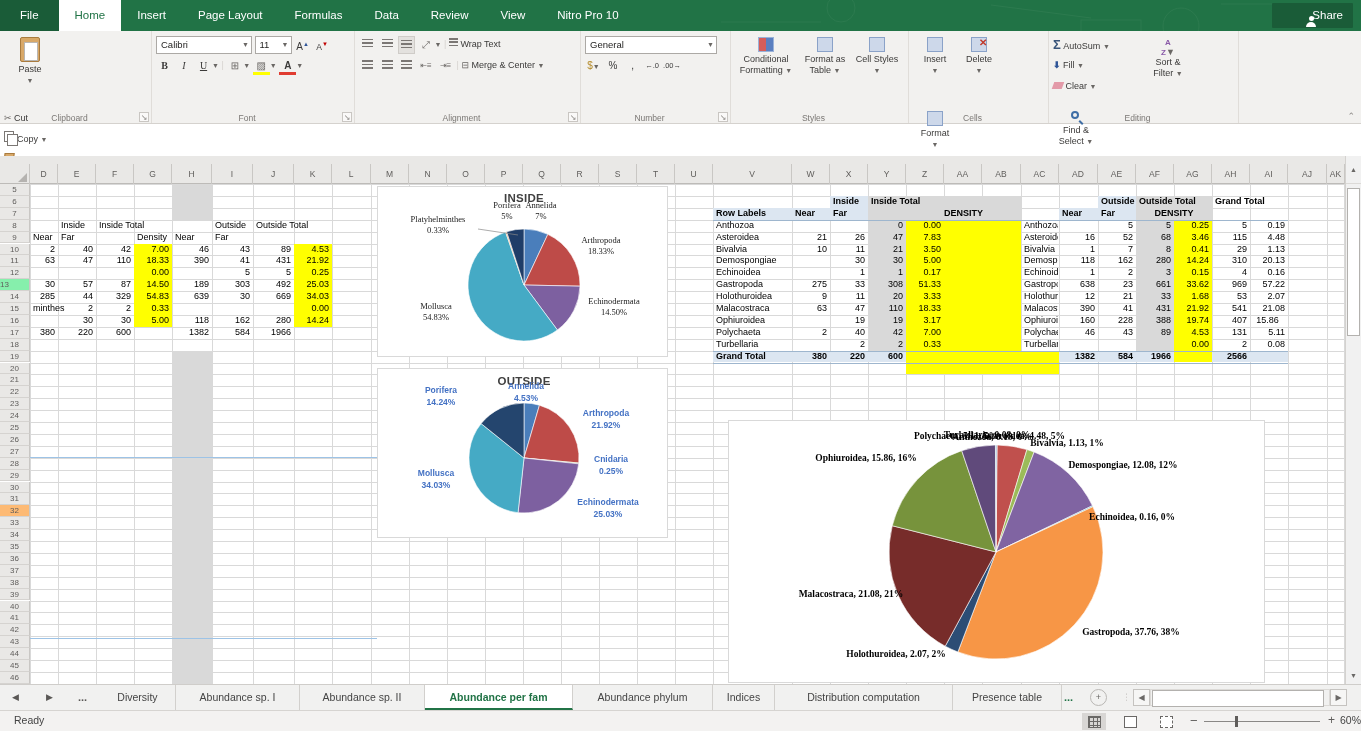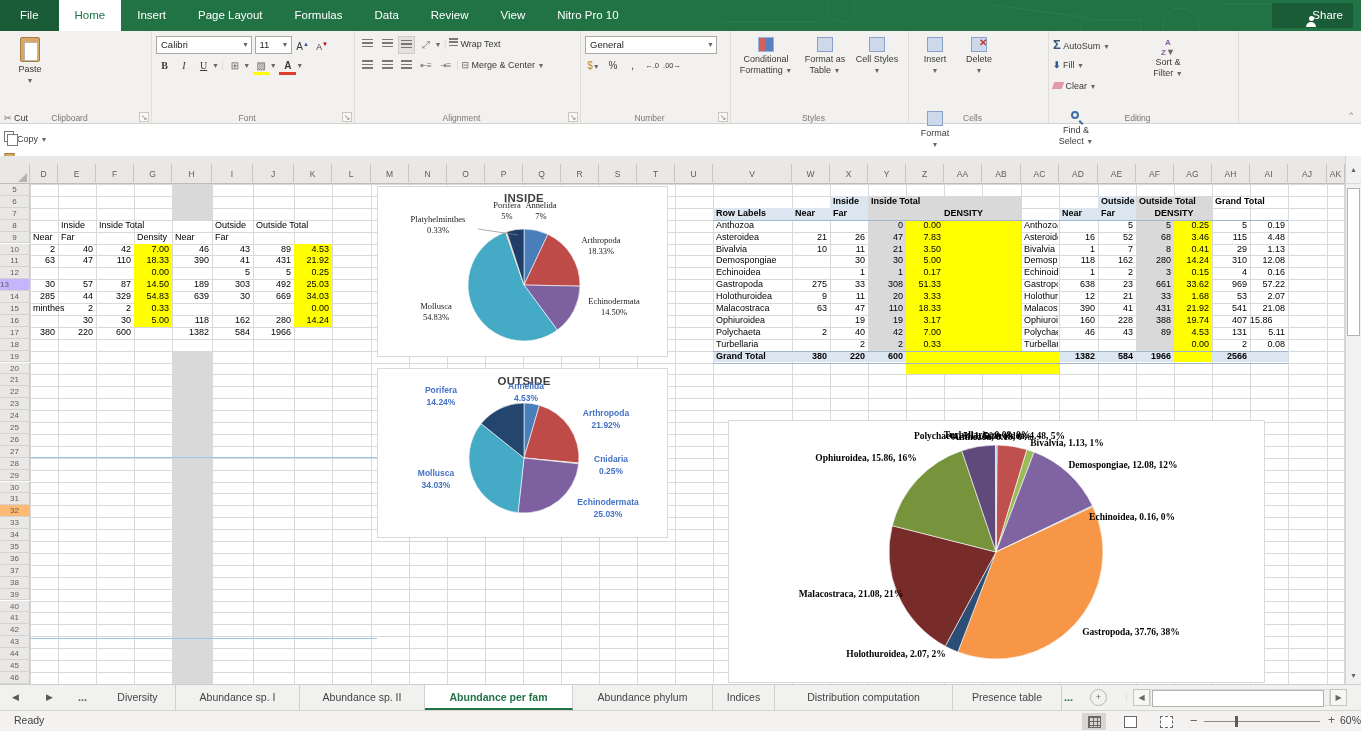--- a/index.html
+++ b/index.html
@@ -378,21 +378,21 @@
       <div class="abs" style="left: 30px; top: 273px; width: 347px; height: 1px; background: rgb(157, 195, 230);"></div>
       <div class="abs" style="left: 30px; top: 454px; width: 347px; height: 1px; background: rgb(157, 195, 230);"></div>
       <div class="abs" style="left: 0px; top: 0px; width: 30px; height: 11.9px; background: rgb(233, 232, 230); border-right: 1px solid rgb(201, 199, 196); border-bottom: 1px solid rgb(213, 211, 208); font-size: 8px; color: rgb(95, 93, 91); text-align: center; line-height: 11.9px;">5</div>
       <div class="abs" style="left: 0px; top: 11.9px; width: 30px; height: 11.9px; background: rgb(233, 232, 230); border-right: 1px solid rgb(201, 199, 196); border-bottom: 1px solid rgb(213, 211, 208); font-size: 8px; color: rgb(95, 93, 91); text-align: center; line-height: 11.9px;">6</div>
       <div class="abs" style="left: 0px; top: 23.8px; width: 30px; height: 11.9px; background: rgb(233, 232, 230); border-right: 1px solid rgb(201, 199, 196); border-bottom: 1px solid rgb(213, 211, 208); font-size: 8px; color: rgb(95, 93, 91); text-align: center; line-height: 11.9px;">7</div>
       <div class="abs" style="left: 0px; top: 35.7px; width: 30px; height: 11.9px; background: rgb(233, 232, 230); border-right: 1px solid rgb(201, 199, 196); border-bottom: 1px solid rgb(213, 211, 208); font-size: 8px; color: rgb(95, 93, 91); text-align: center; line-height: 11.9px;">8</div>
       <div class="abs" style="left: 0px; top: 47.6px; width: 30px; height: 11.9px; background: rgb(233, 232, 230); border-right: 1px solid rgb(201, 199, 196); border-bottom: 1px solid rgb(213, 211, 208); font-size: 8px; color: rgb(95, 93, 91); text-align: center; line-height: 11.9px;">9</div>
       <div class="abs" style="left: 0px; top: 59.5px; width: 30px; height: 11.9px; background: rgb(233, 232, 230); border-right: 1px solid rgb(201, 199, 196); border-bottom: 1px solid rgb(213, 211, 208); font-size: 8px; color: rgb(95, 93, 91); text-align: center; line-height: 11.9px;">10</div>
       <div class="abs" style="left: 0px; top: 71.4px; width: 30px; height: 11.9px; background: rgb(233, 232, 230); border-right: 1px solid rgb(201, 199, 196); border-bottom: 1px solid rgb(213, 211, 208); font-size: 8px; color: rgb(95, 93, 91); text-align: center; line-height: 11.9px;">11</div>
       <div class="abs" style="left: 0px; top: 83.3px; width: 30px; height: 11.9px; background: rgb(233, 232, 230); border-right: 1px solid rgb(201, 199, 196); border-bottom: 1px solid rgb(213, 211, 208); font-size: 8px; color: rgb(95, 93, 91); text-align: center; line-height: 11.9px;">12</div>
-      <div class="abs" style="left: 0px; top: 95.2px; width: 30px; height: 11.9px; background: #c4b5fd; border-right: 1px solid rgb(201, 199, 196); border-bottom: 1px solid rgb(213, 211, 208); font-size: 8px; color: rgb(95, 93, 91); text-align: left; line-height: 11.9px;">13</div>
+      <div class="abs" style="left: 0px; top: 95.2px; width: 30px; height: 11.9px; background: #86efac; border-right: 1px solid rgb(201, 199, 196); border-bottom: 1px solid rgb(213, 211, 208); font-size: 8px; color: rgb(95, 93, 91); text-align: left; line-height: 11.9px;">13</div>
       <div class="abs" style="left: 0px; top: 107.1px; width: 30px; height: 11.9px; background: rgb(233, 232, 230); border-right: 1px solid rgb(201, 199, 196); border-bottom: 1px solid rgb(213, 211, 208); font-size: 8px; color: rgb(95, 93, 91); text-align: center; line-height: 11.9px;">14</div>
       <div class="abs" style="left: 0px; top: 119px; width: 30px; height: 11.9px; background: rgb(233, 232, 230); border-right: 1px solid rgb(201, 199, 196); border-bottom: 1px solid rgb(213, 211, 208); font-size: 8px; color: rgb(95, 93, 91); text-align: center; line-height: 11.9px;">15</div>
       <div class="abs" style="left: 0px; top: 130.9px; width: 30px; height: 11.9px; background: rgb(233, 232, 230); border-right: 1px solid rgb(201, 199, 196); border-bottom: 1px solid rgb(213, 211, 208); font-size: 8px; color: rgb(95, 93, 91); text-align: center; line-height: 11.9px;">16</div>
       <div class="abs" style="left: 0px; top: 142.8px; width: 30px; height: 11.9px; background: rgb(233, 232, 230); border-right: 1px solid rgb(201, 199, 196); border-bottom: 1px solid rgb(213, 211, 208); font-size: 8px; color: rgb(95, 93, 91); text-align: center; line-height: 11.9px;">17</div>
       <div class="abs" style="left: 0px; top: 154.7px; width: 30px; height: 11.9px; background: rgb(233, 232, 230); border-right: 1px solid rgb(201, 199, 196); border-bottom: 1px solid rgb(213, 211, 208); font-size: 8px; color: rgb(95, 93, 91); text-align: center; line-height: 11.9px;">18</div>
       <div class="abs" style="left: 0px; top: 166.6px; width: 30px; height: 11.9px; background: rgb(233, 232, 230); border-right: 1px solid rgb(201, 199, 196); border-bottom: 1px solid rgb(213, 211, 208); font-size: 8px; color: rgb(95, 93, 91); text-align: center; line-height: 11.9px;">19</div>
       <div class="abs" style="left: 0px; top: 178.5px; width: 30px; height: 11.9px; background: rgb(233, 232, 230); border-right: 1px solid rgb(201, 199, 196); border-bottom: 1px solid rgb(213, 211, 208); font-size: 8px; color: rgb(95, 93, 91); text-align: center; line-height: 11.9px;">20</div>
       <div class="abs" style="left: 0px; top: 190.4px; width: 30px; height: 11.9px; background: rgb(233, 232, 230); border-right: 1px solid rgb(201, 199, 196); border-bottom: 1px solid rgb(213, 211, 208); font-size: 8px; color: rgb(95, 93, 91); text-align: center; line-height: 11.9px;">21</div>
       <div class="abs" style="left: 0px; top: 202.3px; width: 30px; height: 11.9px; background: rgb(233, 232, 230); border-right: 1px solid rgb(201, 199, 196); border-bottom: 1px solid rgb(213, 211, 208); font-size: 8px; color: rgb(95, 93, 91); text-align: center; line-height: 11.9px;">22</div>
       <div class="abs" style="left: 0px; top: 214.2px; width: 30px; height: 11.9px; background: rgb(233, 232, 230); border-right: 1px solid rgb(201, 199, 196); border-bottom: 1px solid rgb(213, 211, 208); font-size: 8px; color: rgb(95, 93, 91); text-align: center; line-height: 11.9px;">23</div>
@@ -530,21 +530,21 @@
       <div class="abs cellTxt" style="top: 71.4px; height: 11.9px; line-height: 11.9px; font-weight: 400; left: 716px; width: 75px;">Demospongiae</div>
       <div class="abs cellTxt" style="top: 71.4px; height: 11.9px; line-height: 11.9px; font-weight: 400; left: 1024px; width: 34px;">Demospongiae</div>
       <div class="abs cellTxt" style="top: 71.4px; height: 11.9px; line-height: 11.9px; font-weight: 400; left: 830px; width: 35px; text-align: right;">30</div>
       <div class="abs cellTxt" style="top: 71.4px; height: 11.9px; line-height: 11.9px; font-weight: 400; left: 868px; width: 35px; text-align: right;">30</div>
       <div class="abs cellTxt" style="top: 71.4px; height: 11.9px; line-height: 11.9px; font-weight: 400; left: 906px; width: 35px; text-align: right;">5.00</div>
       <div class="abs cellTxt" style="top: 71.4px; height: 11.9px; line-height: 11.9px; font-weight: 400; left: 1059px; width: 36px; text-align: right;">118</div>
       <div class="abs cellTxt" style="top: 71.4px; height: 11.9px; line-height: 11.9px; font-weight: 400; left: 1098px; width: 35px; text-align: right;">162</div>
       <div class="abs cellTxt" style="top: 71.4px; height: 11.9px; line-height: 11.9px; font-weight: 400; left: 1136px; width: 35px; text-align: right;">280</div>
       <div class="abs cellTxt" style="top: 71.4px; height: 11.9px; line-height: 11.9px; font-weight: 400; left: 1174px; width: 35px; text-align: right;">14.24</div>
       <div class="abs cellTxt" style="top: 71.4px; height: 11.9px; line-height: 11.9px; font-weight: 400; left: 1212px; width: 35px; text-align: right;">310</div>
-      <div class="abs cellTxt" style="top: 71.4px; height: 11.9px; line-height: 11.9px; font-weight: 400; left: 1250px; width: 35px; text-align: right;">12.08</div>
+      <div class="abs cellTxt" style="top: 71.4px; height: 11.9px; line-height: 11.9px; font-weight: 400; left: 1250px; width: 35px; text-align: right;">20.13</div>
       <div class="abs cellTxt" style="top: 83.3px; height: 11.9px; line-height: 11.9px; font-weight: 400; left: 716px; width: 75px;">Echinoidea</div>
       <div class="abs cellTxt" style="top: 83.3px; height: 11.9px; line-height: 11.9px; font-weight: 400; left: 1024px; width: 34px;">Echinoidea</div>
       <div class="abs cellTxt" style="top: 83.3px; height: 11.9px; line-height: 11.9px; font-weight: 400; left: 830px; width: 35px; text-align: right;">1</div>
       <div class="abs cellTxt" style="top: 83.3px; height: 11.9px; line-height: 11.9px; font-weight: 400; left: 868px; width: 35px; text-align: right;">1</div>
       <div class="abs cellTxt" style="top: 83.3px; height: 11.9px; line-height: 11.9px; font-weight: 400; left: 906px; width: 35px; text-align: right;">0.17</div>
       <div class="abs cellTxt" style="top: 83.3px; height: 11.9px; line-height: 11.9px; font-weight: 400; left: 1059px; width: 36px; text-align: right;">1</div>
       <div class="abs cellTxt" style="top: 83.3px; height: 11.9px; line-height: 11.9px; font-weight: 400; left: 1098px; width: 35px; text-align: right;">2</div>
       <div class="abs cellTxt" style="top: 83.3px; height: 11.9px; line-height: 11.9px; font-weight: 400; left: 1136px; width: 35px; text-align: right;">3</div>
       <div class="abs cellTxt" style="top: 83.3px; height: 11.9px; line-height: 11.9px; font-weight: 400; left: 1174px; width: 35px; text-align: right;">0.15</div>
       <div class="abs cellTxt" style="top: 83.3px; height: 11.9px; line-height: 11.9px; font-weight: 400; left: 1212px; width: 35px; text-align: right;">4</div>
@@ -588,21 +588,21 @@
       <div class="abs cellTxt" style="top: 130.9px; height: 11.9px; line-height: 11.9px; font-weight: 400; left: 716px; width: 75px;">Ophiuroidea</div>
       <div class="abs cellTxt" style="top: 130.9px; height: 11.9px; line-height: 11.9px; font-weight: 400; left: 1024px; width: 34px;">Ophiuroidea</div>
       <div class="abs cellTxt" style="top: 130.9px; height: 11.9px; line-height: 11.9px; font-weight: 400; left: 830px; width: 35px; text-align: right;">19</div>
       <div class="abs cellTxt" style="top: 130.9px; height: 11.9px; line-height: 11.9px; font-weight: 400; left: 868px; width: 35px; text-align: right;">19</div>
       <div class="abs cellTxt" style="top: 130.9px; height: 11.9px; line-height: 11.9px; font-weight: 400; left: 906px; width: 35px; text-align: right;">3.17</div>
       <div class="abs cellTxt" style="top: 130.9px; height: 11.9px; line-height: 11.9px; font-weight: 400; left: 1059px; width: 36px; text-align: right;">160</div>
       <div class="abs cellTxt" style="top: 130.9px; height: 11.9px; line-height: 11.9px; font-weight: 400; left: 1098px; width: 35px; text-align: right;">228</div>
       <div class="abs cellTxt" style="top: 130.9px; height: 11.9px; line-height: 11.9px; font-weight: 400; left: 1136px; width: 35px; text-align: right;">388</div>
       <div class="abs cellTxt" style="top: 130.9px; height: 11.9px; line-height: 11.9px; font-weight: 400; left: 1174px; width: 35px; text-align: right;">19.74</div>
       <div class="abs cellTxt" style="top: 130.9px; height: 11.9px; line-height: 11.9px; font-weight: 400; left: 1212px; width: 35px; text-align: right;">407</div>
-      <div class="abs cellTxt" style="top: 130.9px; height: 11.9px; line-height: 11.9px; font-weight: 400; left: 1250px; width: 35px; text-align: left;">15.86</div>
+      <div class="abs cellTxt" style="top: 130.9px; height: 11.9px; line-height: 11.9px; font-weight: 400; left: 1250px; width: 35px; text-align: center;">15.86</div>
       <div class="abs cellTxt" style="top: 142.8px; height: 11.9px; line-height: 11.9px; font-weight: 400; left: 716px; width: 75px;">Polychaeta</div>
       <div class="abs cellTxt" style="top: 142.8px; height: 11.9px; line-height: 11.9px; font-weight: 400; left: 1024px; width: 34px;">Polychaeta</div>
       <div class="abs cellTxt" style="top: 142.8px; height: 11.9px; line-height: 11.9px; font-weight: 400; left: 792px; width: 35px; text-align: right;">2</div>
       <div class="abs cellTxt" style="top: 142.8px; height: 11.9px; line-height: 11.9px; font-weight: 400; left: 830px; width: 35px; text-align: right;">40</div>
       <div class="abs cellTxt" style="top: 142.8px; height: 11.9px; line-height: 11.9px; font-weight: 400; left: 868px; width: 35px; text-align: right;">42</div>
       <div class="abs cellTxt" style="top: 142.8px; height: 11.9px; line-height: 11.9px; font-weight: 400; left: 906px; width: 35px; text-align: right;">7.00</div>
       <div class="abs cellTxt" style="top: 142.8px; height: 11.9px; line-height: 11.9px; font-weight: 400; left: 1059px; width: 36px; text-align: right;">46</div>
       <div class="abs cellTxt" style="top: 142.8px; height: 11.9px; line-height: 11.9px; font-weight: 400; left: 1098px; width: 35px; text-align: right;">43</div>
       <div class="abs cellTxt" style="top: 142.8px; height: 11.9px; line-height: 11.9px; font-weight: 400; left: 1136px; width: 35px; text-align: right;">89</div>
       <div class="abs cellTxt" style="top: 142.8px; height: 11.9px; line-height: 11.9px; font-weight: 400; left: 1174px; width: 35px; text-align: right;">4.53</div>

